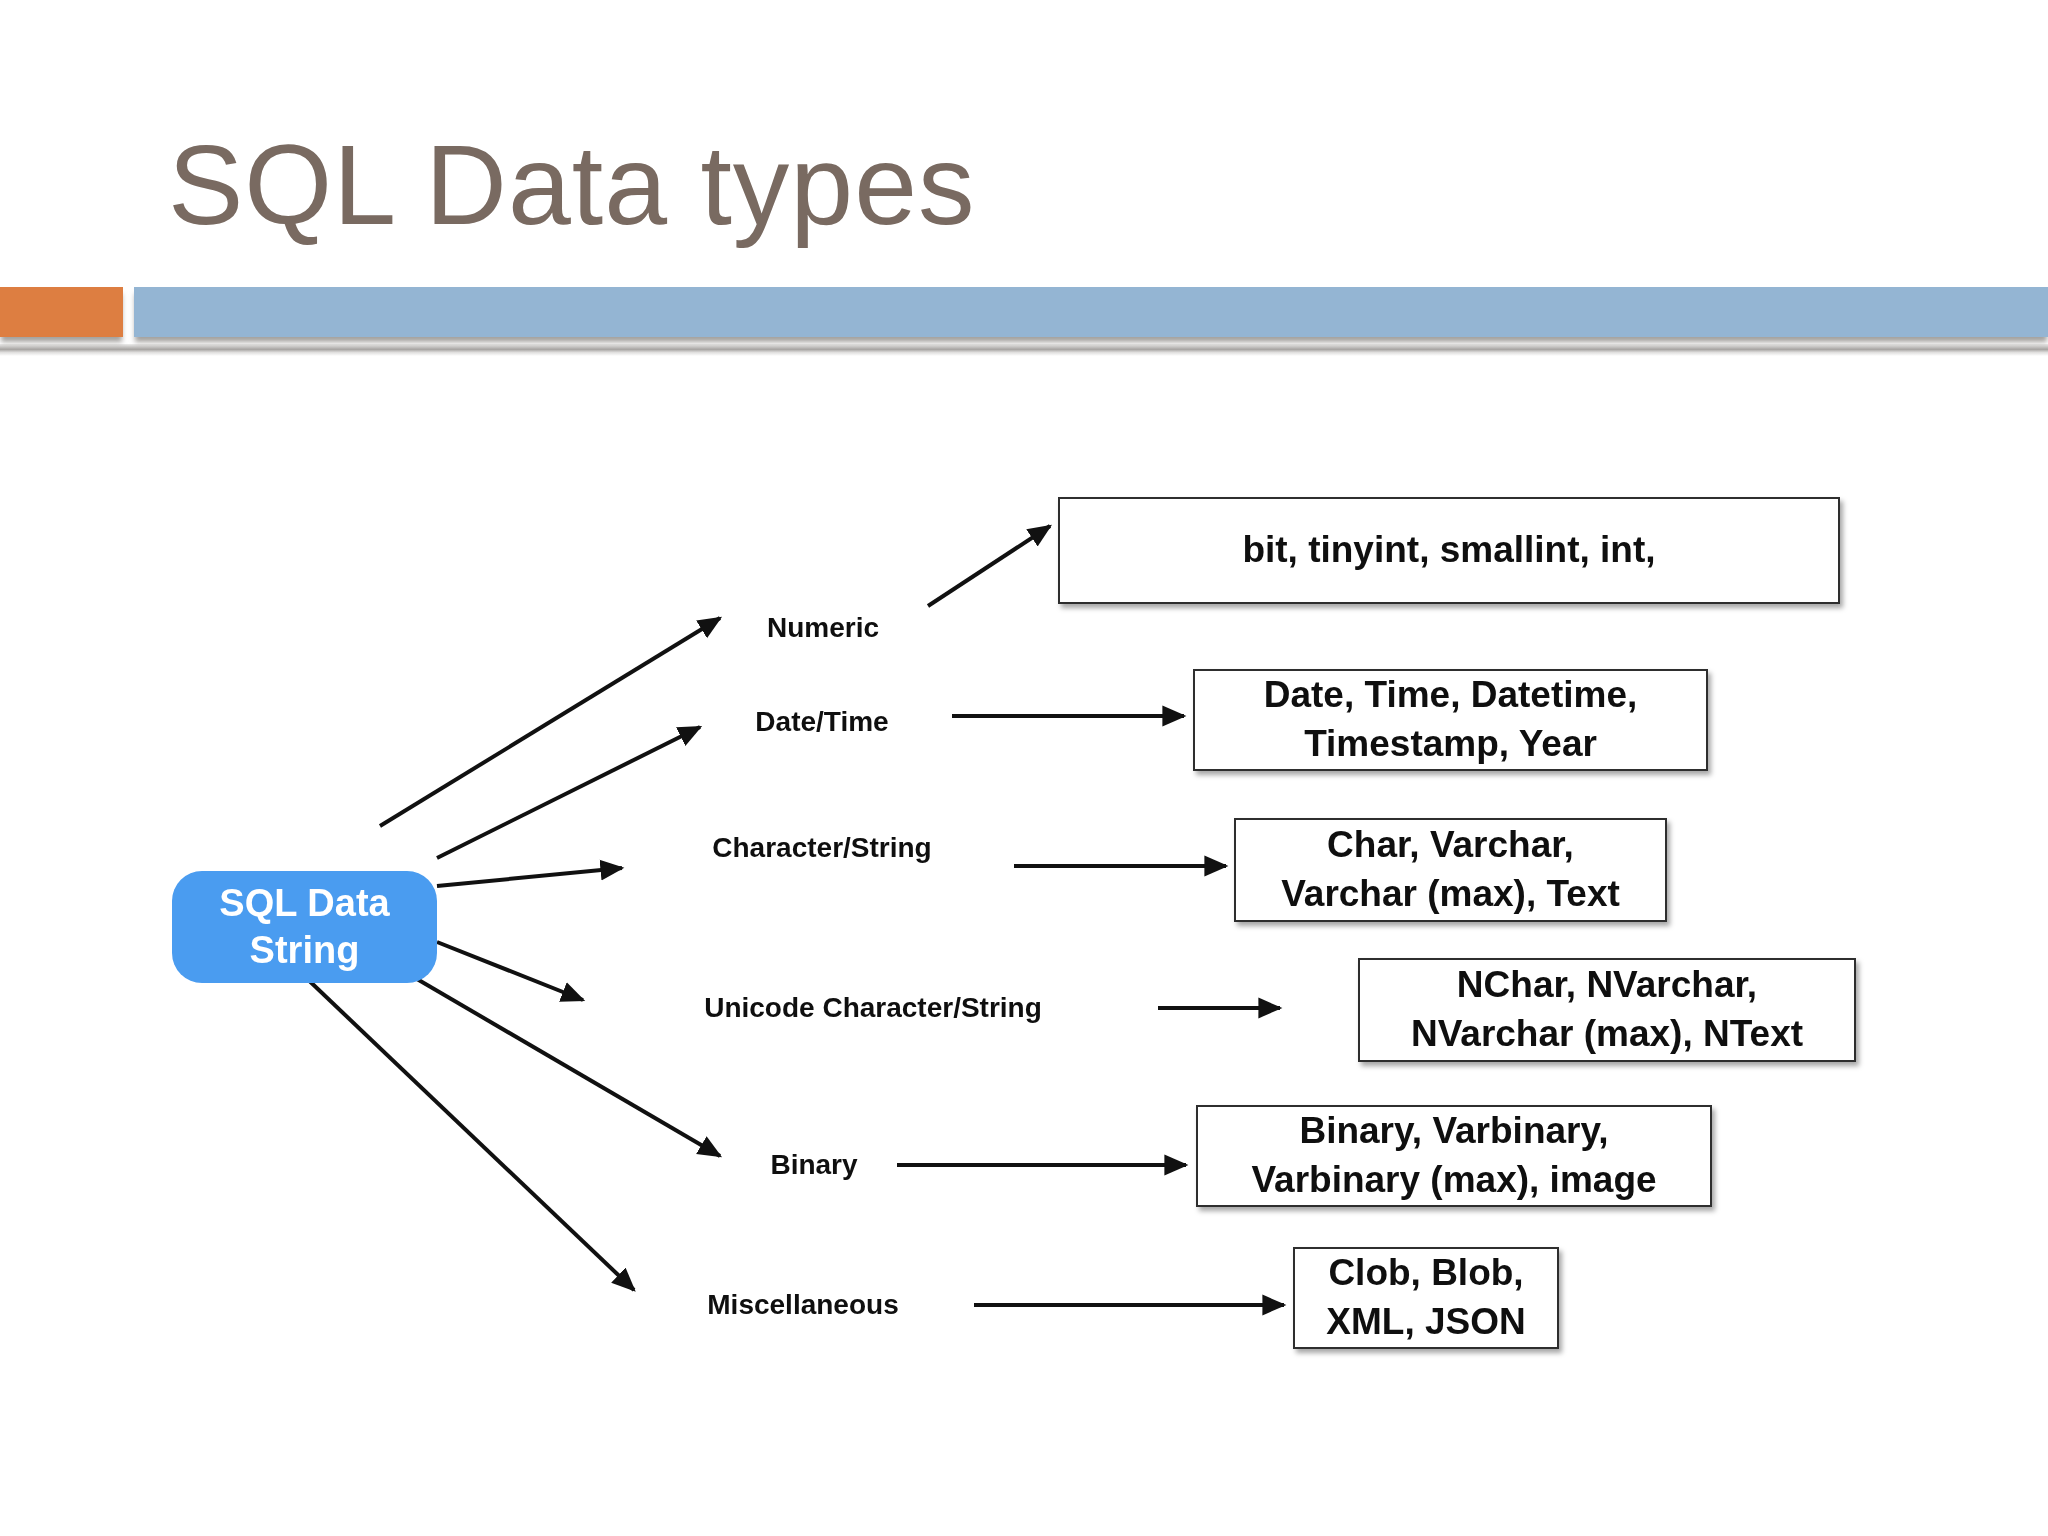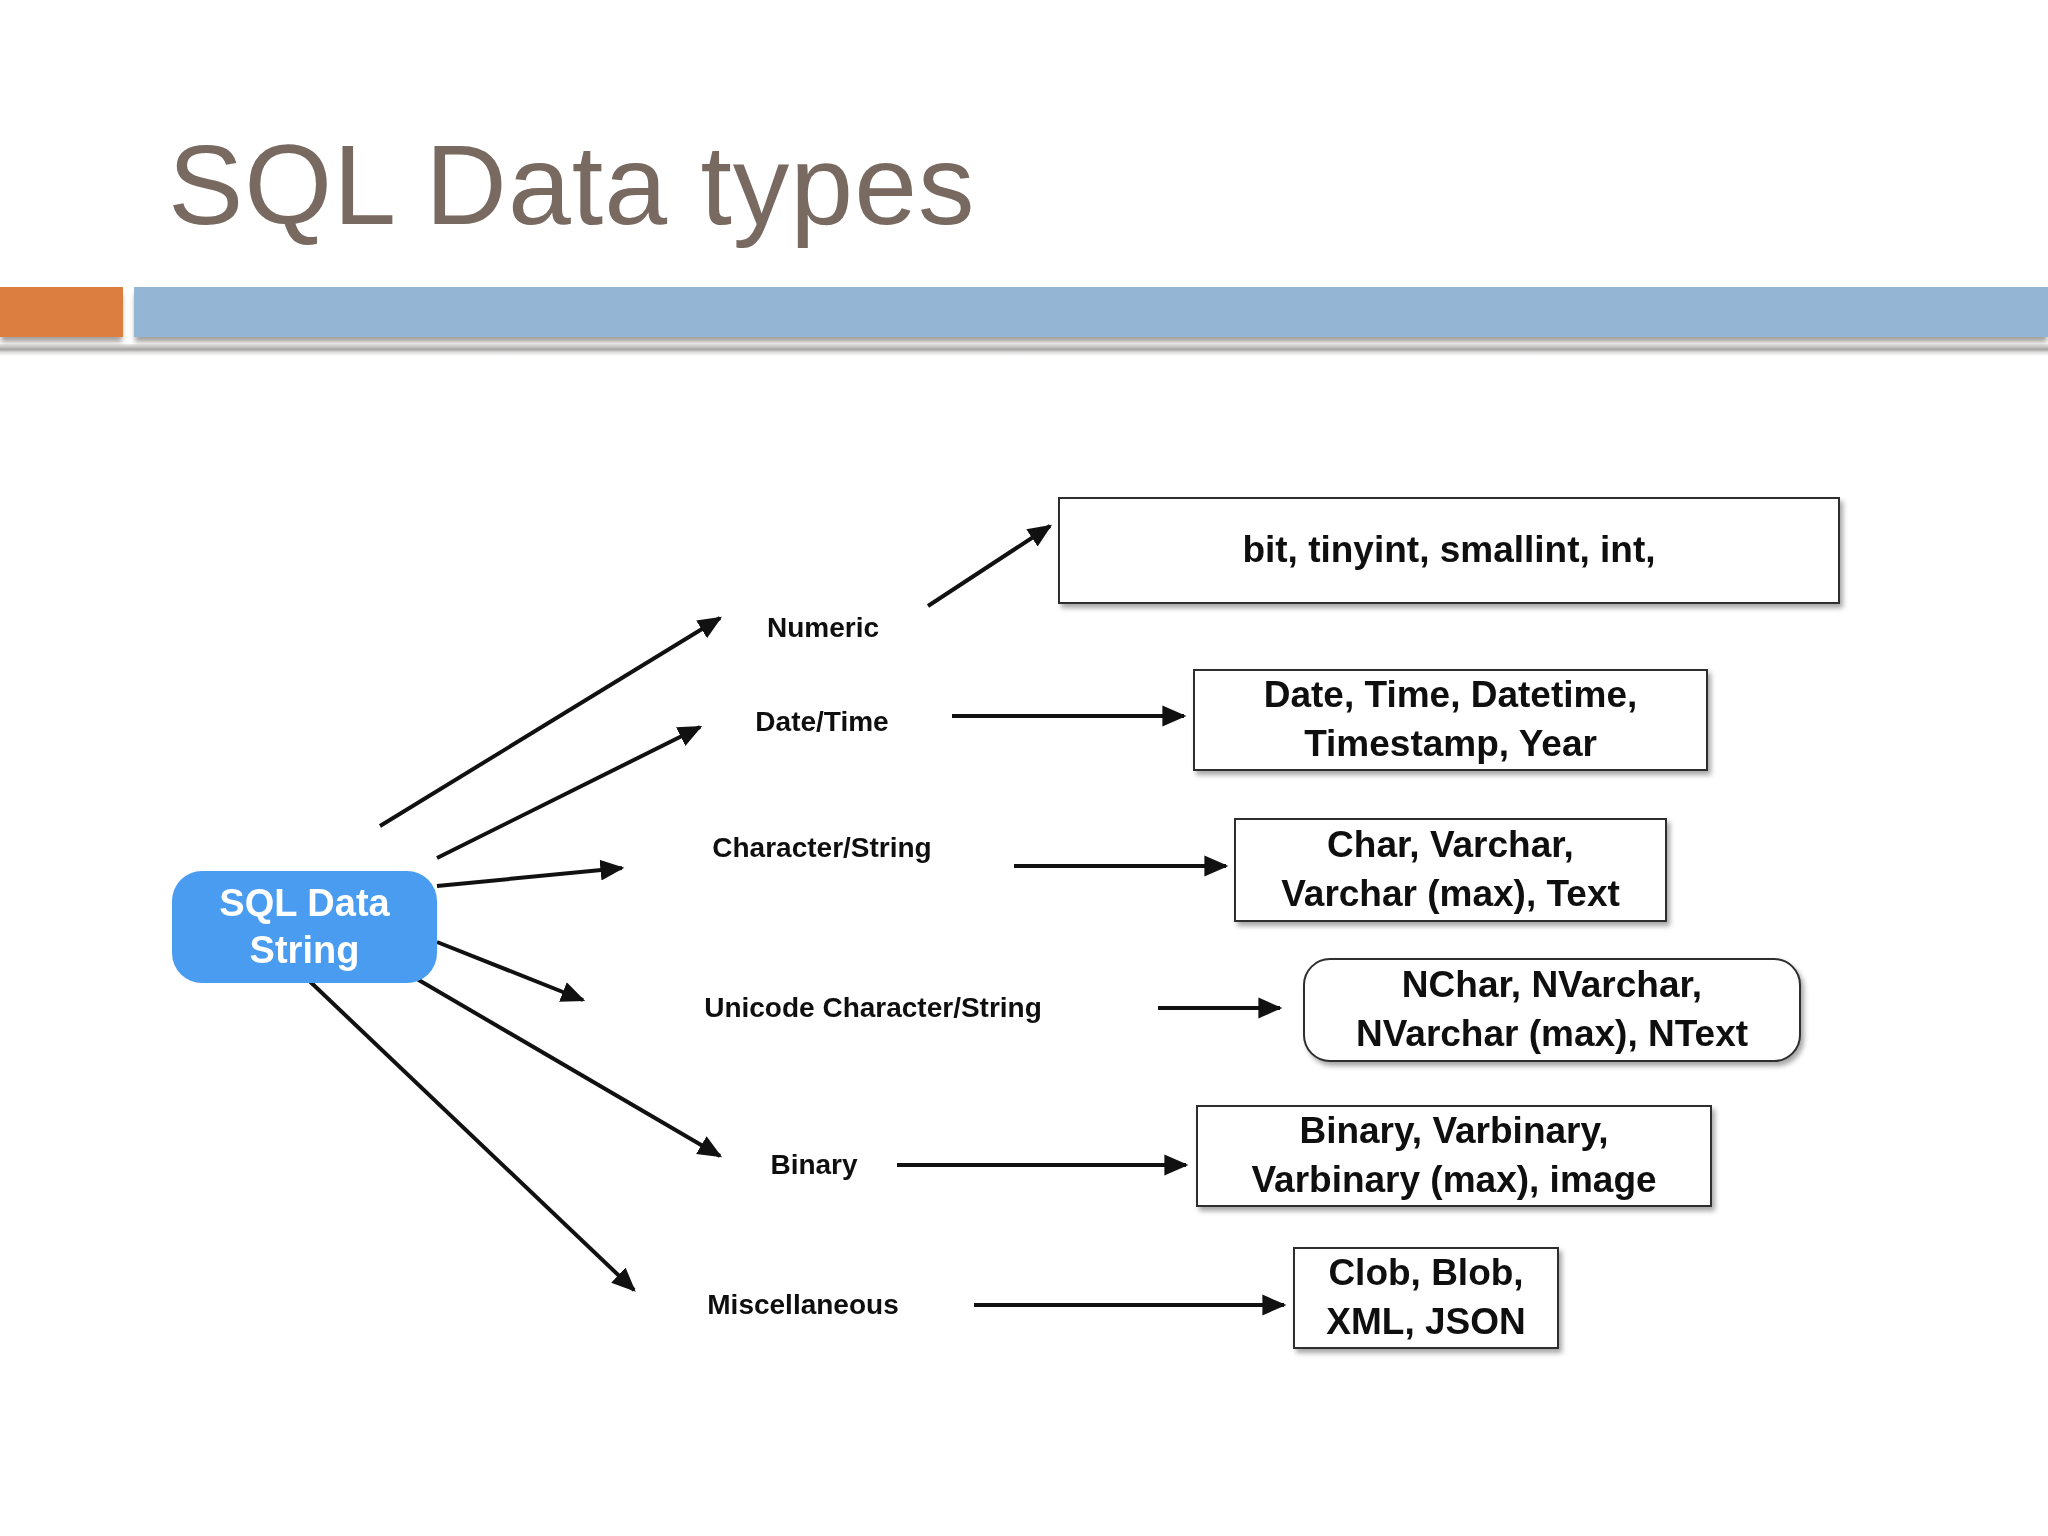--- a/index.html
+++ b/index.html
@@ -123,21 +123,21 @@
     <div>bit, tinyint, smallint, int,</div>
   </div>
   <div class="type-box" style="left:1193px;top:669px;width:511px;height:98px;">
     <div>Date, Time, Datetime,</div>
     <div>Timestamp, Year</div>
   </div>
   <div class="type-box" style="left:1234px;top:818px;width:429px;height:100px;">
     <div>Char, Varchar,</div>
     <div>Varchar (max), Text</div>
   </div>
-  <div class="type-box" style="left:1303px;top:958px;width:494px;height:100px;border-radius:27px;">
+  <div class="type-box" style="left:1358px;top:958px;width:494px;height:100px;">
     <div>NChar, NVarchar,</div>
     <div>NVarchar (max), NText</div>
   </div>
   <div class="type-box" style="left:1196px;top:1105px;width:512px;height:98px;">
     <div>Binary, Varbinary,</div>
     <div>Varbinary (max), image</div>
   </div>
   <div class="type-box" style="left:1293px;top:1247px;width:262px;height:98px;">
     <div>Clob, Blob,</div>
     <div>XML, JSON</div>

